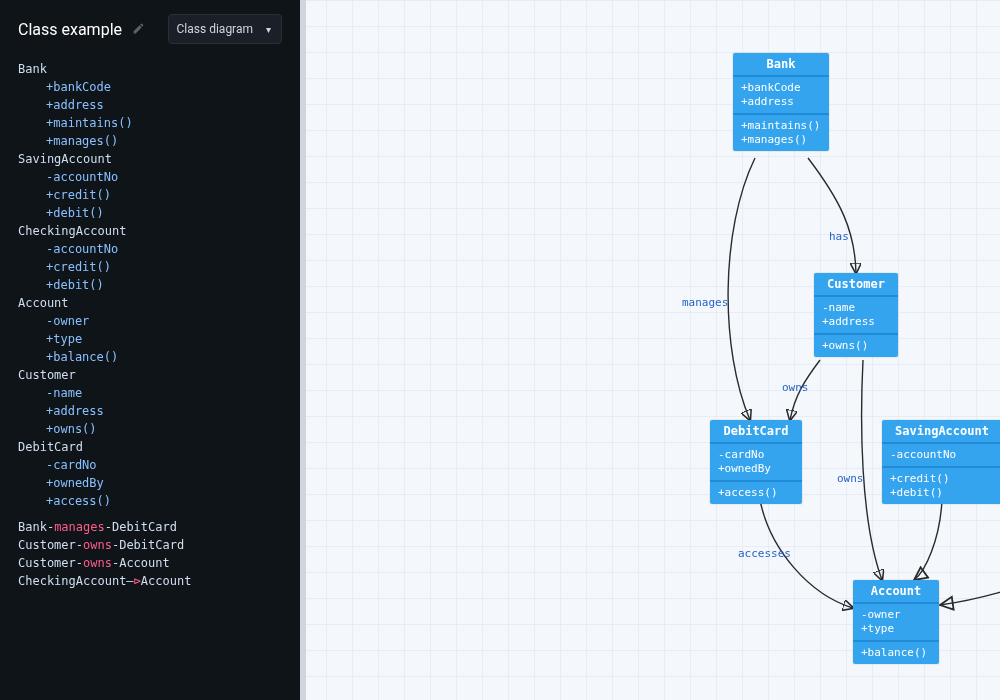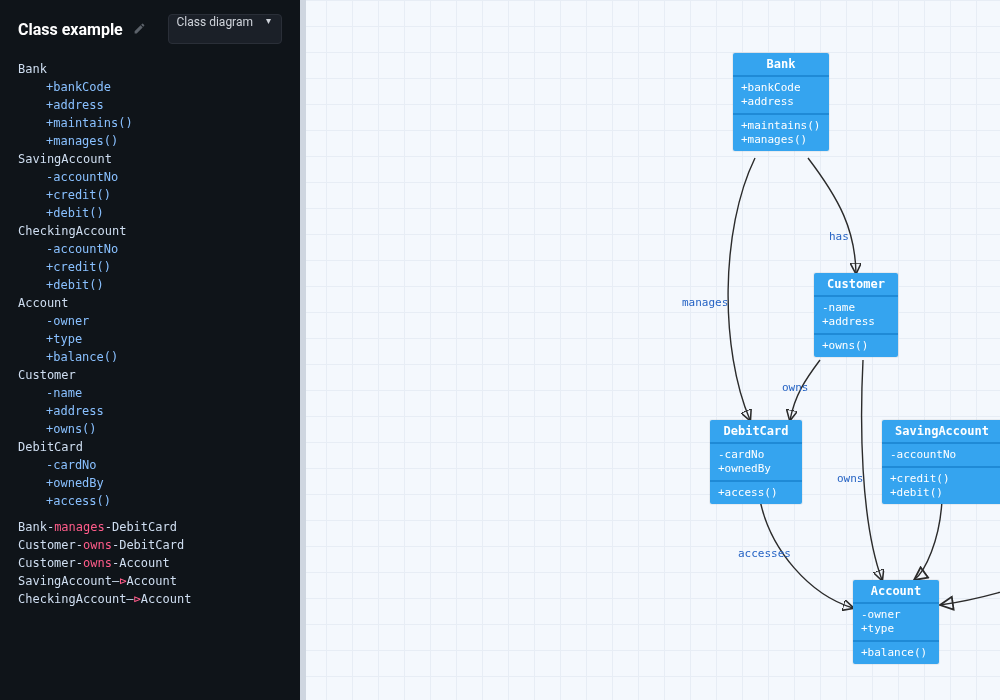--- a/index.html
+++ b/index.html
@@ -1,23 +1,23 @@
 <!DOCTYPE html>
 <html><head>
 <meta charset="utf-8">
 <style>
 * { margin:0; padding:0; box-sizing:border-box; }
 body { font-family: -apple-system, BlinkMacSystemFont, "Segoe UI", Roboto, sans-serif; background:#0f1419; width:1000px; height:700px; overflow:hidden; display:flex; }
 
 
 .sidebar { width:300px; height:100%; background:#0f1419; color:#e6e6e6; display:flex; flex-direction:column; }
 .sidebar-header { padding:14px 18px 10px 18px; display:flex; align-items:center; gap:10px; }
-.title { font-size:16px; font-weight:700; color:#fff; }
+.title { font-size:16px; font-weight:400; color:#fff; }
 .edit-icon { opacity:.5; cursor:pointer; }
-.selector { margin-left:auto; height:30px; padding:0 28px 0 8px; border:1px solid #2a2f38; border-radius:4px; background:#1b2028; color:#cfd3da; font-size:12px; display:flex; position:relative; cursor:pointer; }
+.selector { margin-left:auto; height:30px; padding:0 28px 0 8px; border:1px solid #2a2f38; border-radius:4px; background:#1b2028; color:#cfd3da; font-size:12px; display:flex; align-items:center; position:relative; cursor:pointer; }
 .selector::after { content:"▾"; position:absolute; right:10px; color:#cfd3da; font-size:10px; }
 
 .code { padding:6px 0 20px 18px; font-family: Menlo, Consolas, monospace; font-size:12px; line-height:18px; color:#d7e3f4; overflow:auto; flex:1; }
 .code .cls { color:#cfdef1; }
 .code .mem { color:#89c0ff; padding-left:28px; }
 .code .rel { color:#cfdef1; }
 .code .kw { color:#ff5c8a; }
 .code .arrow { color:#ff5c8a; }
 
 
@@ -78,21 +78,20 @@
       <div class="mem">+address</div>
       <div class="mem">+owns()</div>
       <div class="cls">DebitCard</div>
       <div class="mem">-cardNo</div>
       <div class="mem">+ownedBy</div>
       <div class="mem">+access()</div>
       <div style="height:8px"></div>
       <div class="rel">Bank-<span class="kw">manages</span>-DebitCard</div>
       <div class="rel">Customer-<span class="kw">owns</span>-DebitCard</div>
       <div class="rel">Customer-<span class="kw">owns</span>-Account</div>
-      <div class="rel">SavingAccount—<span class="arrow">⊳</span>Account</div>
       <div class="rel">CheckingAccount—<span class="arrow">⊳</span>Account</div>
     </div>
 </div>
 
 <div class="canvas" id="canvas">
   <div class="canvas-edge-bar"></div>
   <div class="tick"></div>
   <svg class="edges" id="edges">
     <defs>
       <marker id="arrow" viewBox="0 0 10 10" refX="9" refY="5" markerWidth="8" markerHeight="8" orient="auto-start-reverse">

